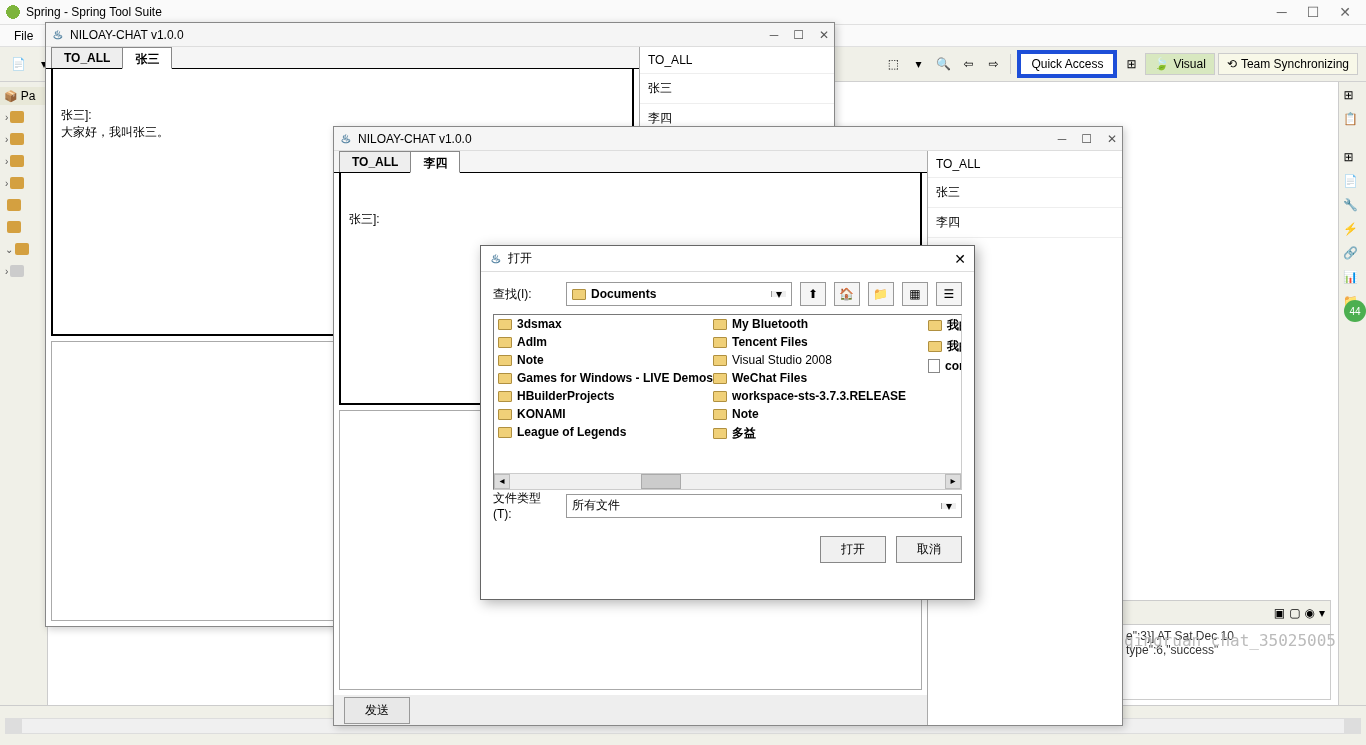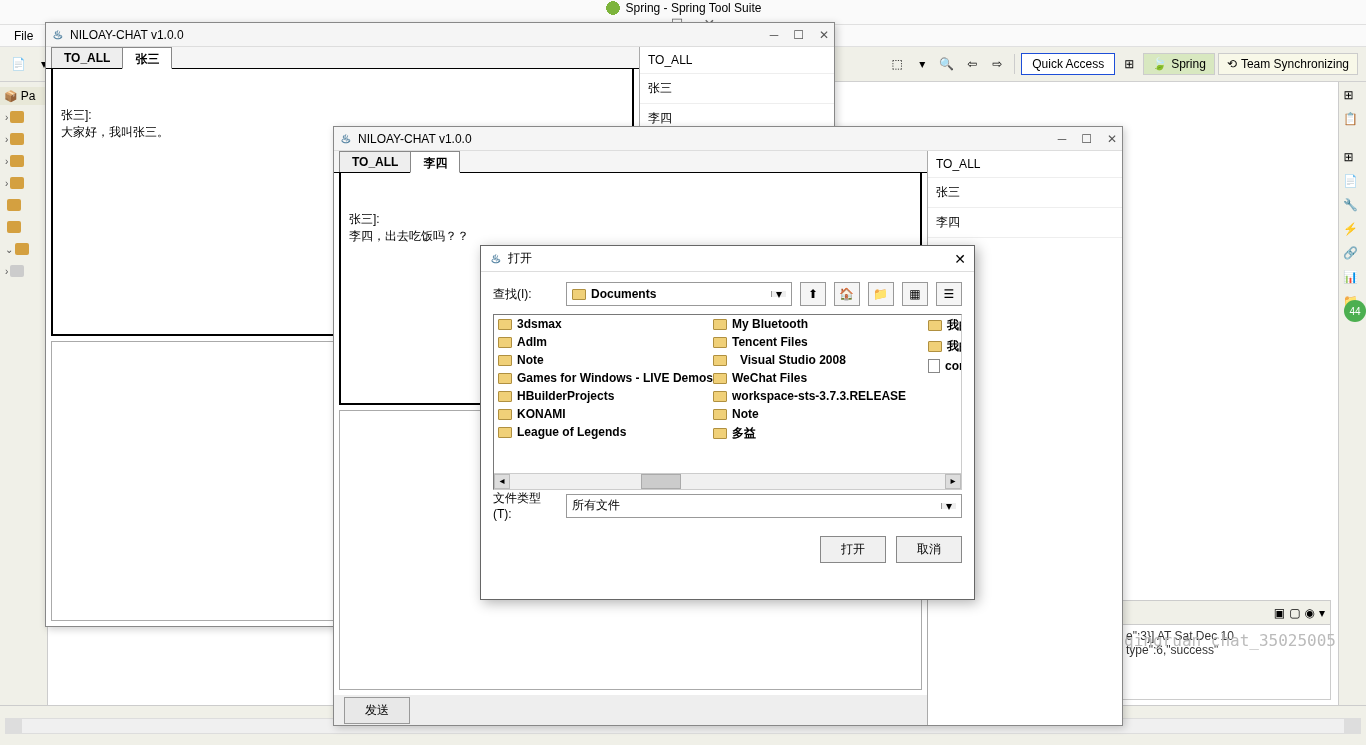--- a/index.html
+++ b/index.html
@@ -1,31 +1,31 @@
 <!DOCTYPE html>
 <html><head>
 <meta charset="utf-8">
 <style>
 * { box-sizing: border-box; margin: 0; padding: 0; font-family: "Segoe UI", Tahoma, sans-serif; font-size: 12px; }
 body { background: #f5f5f5; width: 1366px; height: 745px; position: relative; overflow: hidden; }
 
 
-.app-titlebar { height: 25px; background: #fafafa; display: flex; align-items: center; justify-content: space-between; padding: 0 5px; border-bottom: 1px solid #e0e0e0; flex-direction: column; }
+.app-titlebar { height: 25px; background: #fafafa; display: flex; align-items: center; justify-content: space-between; padding: 0 5px; border-bottom: 1px solid #e0e0e0; }
 .app-titlebar .left { display: flex; align-items: center; gap: 5px; }
 .app-titlebar .logo { width: 16px; height: 16px; background: radial-gradient(circle, #7db43c 60%, transparent 60%); border-radius: 50%; }
 .app-titlebar .ctrl { display: flex; gap: 20px; padding-right: 10px; }
 .app-titlebar .ctrl span { color: #666; cursor: pointer; font-size: 14px; }
 
 .app-menubar { height: 22px; background: #fafafa; display: flex; align-items: center; padding: 0 8px; border-bottom: 1px solid #e0e0e0; }
 .app-menubar span { padding: 2px 6px; cursor: pointer; }
 
 .app-toolbar { height: 35px; background: #f0f0e8; display: flex; align-items: center; padding: 0 8px; gap: 3px; border-bottom: 1px solid #d0d0d0; }
 .tb-btn { width: 22px; height: 22px; border: 1px solid transparent; display: flex; align-items: center; justify-content: center; }
 .tb-sep { width: 1px; height: 20px; background: #ccc; margin: 0 3px; }
-.quick-access { margin-left: auto; border: 1px solid #1d4ed8; background: #fff; padding: 3px 10px; }
+.quick-access { margin-left: auto; border: 4px solid #1d4ed8; background: #fff; padding: 3px 10px; }
 .perspective { border: 1px solid #ccc; background: #f8f8e8; padding: 3px 8px; display: flex; align-items: center; gap: 4px; }
 .perspective.active { background: #d8e8c0; }
 
 .main-area { display: flex; height: calc(100% - 122px); background: #f5f5f0; }
 .sidebar-left { width: 48px; background: #f0f0e8; border-right: 1px solid #ccc; padding: 5px 0; }
 .sidebar-left .item { height: 20px; margin: 2px 5px; display: flex; align-items: center; }
 .pkg-icon { width: 14px; height: 12px; background: #d4a040; border-radius: 2px; display: inline-block; }
 .arrow { font-size: 10px; color: #555; margin-right: 2px; }
 
 .content { flex: 1; background: #fff; position: relative; }
@@ -115,21 +115,21 @@
   <div class="tb-btn">⬚</div>
   <div class="tb-btn">▾</div>
   <div class="tb-btn">🔍</div>
   <div class="tb-btn">⇦</div>
   <div class="tb-btn">⇨</div>
   <div class="tb-sep"></div>
   <div class="quick-access">Quick Access</div>
   <div class="tb-btn">⊞</div>
   <div class="perspective active">
     <span style="color:#7db43c">🍃</span>
-    <span>Spring</span>
+    <span>Visual</span>
   </div>
   <div class="perspective">
     <span>⟲</span>
     <span>Team Synchronizing</span>
   </div>
 </div>
 
 <div class="main-area">
   <div class="sidebar-left">
     <div style="padding:2px 4px; background:#e8e8d8; font-size:11px;">📦 <span>Pa</span></div>
@@ -249,21 +249,20 @@
   </div>
   <div class="chat-body">
     <div class="chat-left">
       <div class="tabs">
         <div class="tab">TO_ALL</div>
         <div class="tab active">李四</div>
       </div>
       <div class="chat-content">
         <div style="height:30px"></div>
         <div>张三]:</div>
-        <div>李四，出去吃饭吗？？</div>
       </div>
       <div class="chat-input-area"></div>
       <div class="send-bar">
         <button class="send-btn">发送</button>
       </div>
     </div>
     <div class="user-list">
       <div>TO_ALL</div>
       <div>张三</div>
       <div>李四</div>
@@ -326,21 +325,21 @@
           <div class="fd-file">
             <span class="folder-icon"></span>
             <span style="font-weight: bold;">My Bluetooth</span>
           </div>
           <div class="fd-file">
             <span class="folder-icon"></span>
             <span style="font-weight: bold; text-align: right;">Tencent Files</span>
           </div>
           <div class="fd-file">
             <span class="folder-icon"></span>
-            <span style="font-weight: bold; margin-left: 8px;">Visual Studio 2008</span>
+            <span style="font-weight: normal;">Visual Studio 2008</span>
           </div>
           <div class="fd-file">
             <span class="folder-icon"></span>
             <span style="font-weight: bold;">WeChat Files</span>
           </div>
           <div class="fd-file">
             <span class="folder-icon"></span>
             <span style="font-weight: bold;">workspace-sts-3.7.3.RELEASE</span>
           </div>
           <div class="fd-file" style="width: 70px;">

